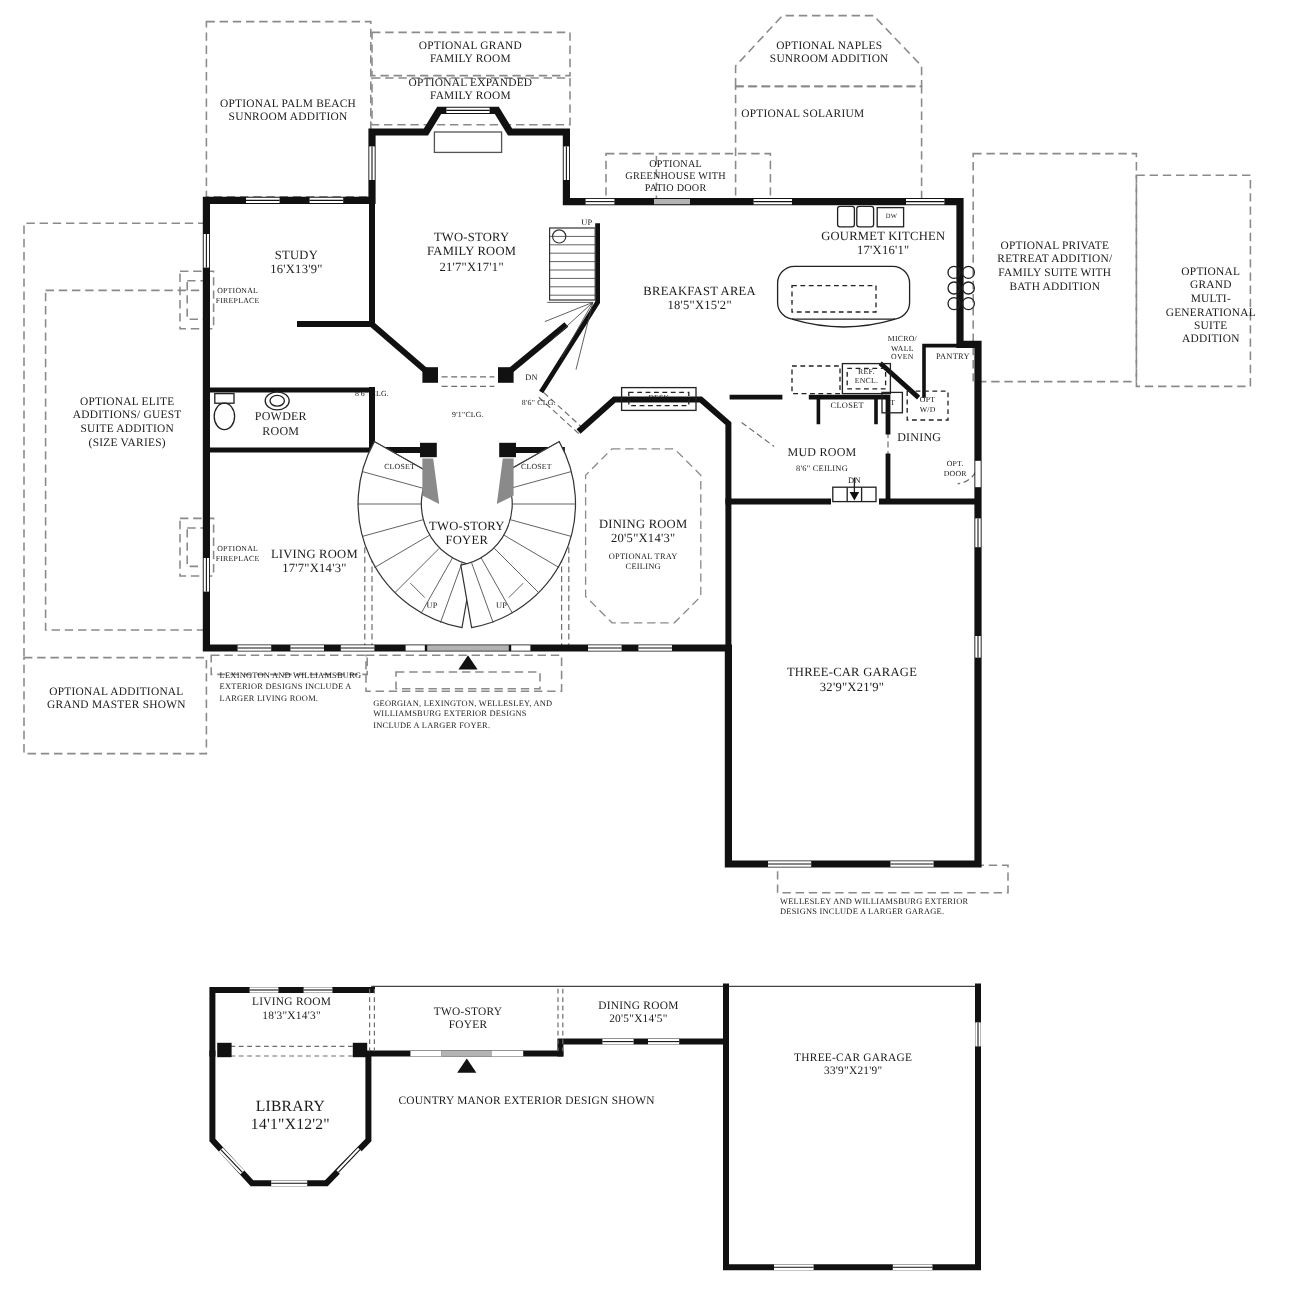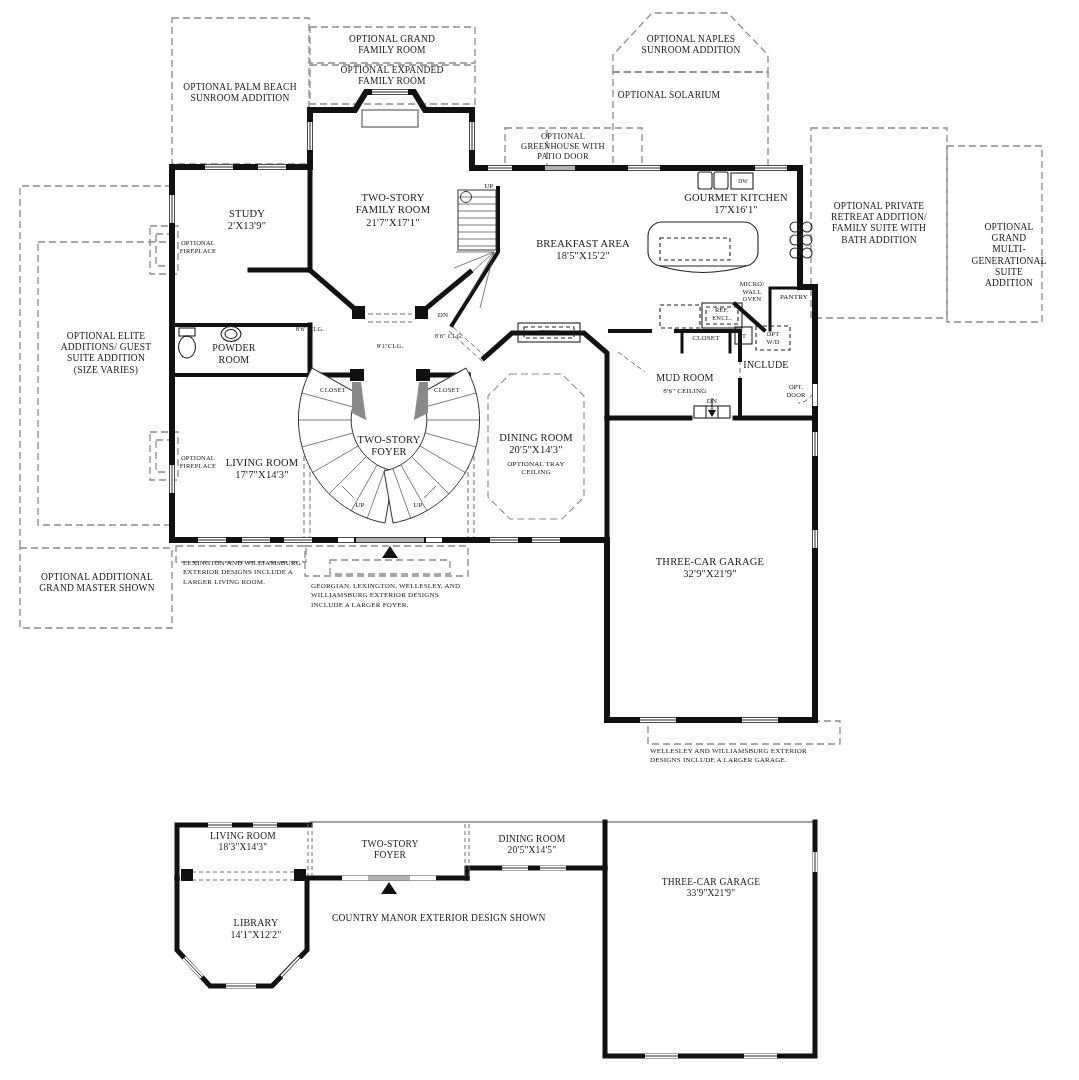--- a/index.html
+++ b/index.html
@@ -292,41 +292,41 @@
 MULTI-GENERATIONAL
 SUITE ADDITION</div>
   <div class="lbl" style="left:106px;top:353px;font-size:9.5px">OPTIONAL ELITE
 ADDITIONS/ GUEST
 SUITE ADDITION
 (SIZE VARIES)</div>
   <div class="lbl" style="left:97px;top:583px;font-size:9.5px">OPTIONAL ADDITIONAL
 GRAND MASTER SHOWN</div>
 
   <div class="lbl" style="left:247px;top:220px;font-size:10.5px">STUDY
-2'X13'9"</div>
+16'X13'9"</div>
   <div class="lbl" style="left:393px;top:211px;font-size:10.5px">TWO-STORY
 FAMILY ROOM
 21'7"X17'1"</div>
   <div class="lbl" style="left:583px;top:250px;font-size:10.5px">BREAKFAST AREA
 18'5"X15'2"</div>
   <div class="lbl" style="left:736px;top:204px;font-size:10.5px">GOURMET KITCHEN
 17'X16'1"</div>
   <div class="lbl" style="left:234px;top:354px;font-size:10px">POWDER
 ROOM</div>
   <div class="lbl" style="left:389px;top:446px;font-size:10.5px">TWO-STORY
 FOYER</div>
   <div class="lbl" style="left:536px;top:444px;font-size:10.5px">DINING ROOM
 20'5"X14'3"</div>
   <div class="lbl" style="left:536px;top:468px;font-size:7px">OPTIONAL TRAY
 CEILING</div>
   <div class="lbl" style="left:262px;top:469px;font-size:10.5px">LIVING ROOM
 17'7"X14'3"</div>
   <div class="lbl" style="left:710px;top:568px;font-size:10.5px">THREE-CAR GARAGE
 32'9"X21'9"</div>
-  <div class="lbl" style="left:766px;top:365px;font-size:10px">INCLUDE</div>
+  <div class="lbl" style="left:766px;top:365px;font-size:10px">DINING</div>
   <div class="lbl" style="left:685px;top:378px;font-size:10px">MUD ROOM</div>
   <div class="lbl" style="left:685px;top:391px;font-size:7px">8'6" CEILING</div>
 
   <div class="lbl" style="left:198px;top:247px;font-size:6.5px">OPTIONAL
 FIREPLACE</div>
   <div class="lbl" style="left:198px;top:462px;font-size:6.5px">OPTIONAL
 FIREPLACE</div>
   <div class="lbl" style="left:310px;top:329px;font-size:6.5px">8'6" CLG.</div>
   <div class="lbl" style="left:449px;top:336px;font-size:6.5px">8'6" CLG.</div>
   <div class="lbl" style="left:390px;top:346px;font-size:6.5px">9'1"CLG.</div>
@@ -363,19 +363,19 @@
   <div class="note" style="left:650px;top:747px;font-size:7px">WELLESLEY AND WILLIAMSBURG EXTERIOR
 DESIGNS INCLUDE A LARGER GARAGE.</div>
 
 
   <div class="lbl" style="left:243px;top:842px;font-size:9.5px">LIVING ROOM
 18'3"X14'3"</div>
   <div class="lbl" style="left:390px;top:850px;font-size:9.5px">TWO-STORY
 FOYER</div>
   <div class="lbl" style="left:532px;top:845px;font-size:9.5px">DINING ROOM
 20'5"X14'5"</div>
-  <div class="lbl" style="left:256px;top:929px;font-size:10px">LIBRARY
+  <div class="lbl" style="left:242px;top:929px;font-size:13px">LIBRARY
 14'1"X12'2"</div>
   <div class="lbl" style="left:711px;top:888px;font-size:9.5px">THREE-CAR GARAGE
 33'9"X21'9"</div>
   <div class="note" style="left:332px;top:912px;font-size:9.5px">COUNTRY MANOR EXTERIOR DESIGN SHOWN</div>
 
 </div>
 
 </body></html>

